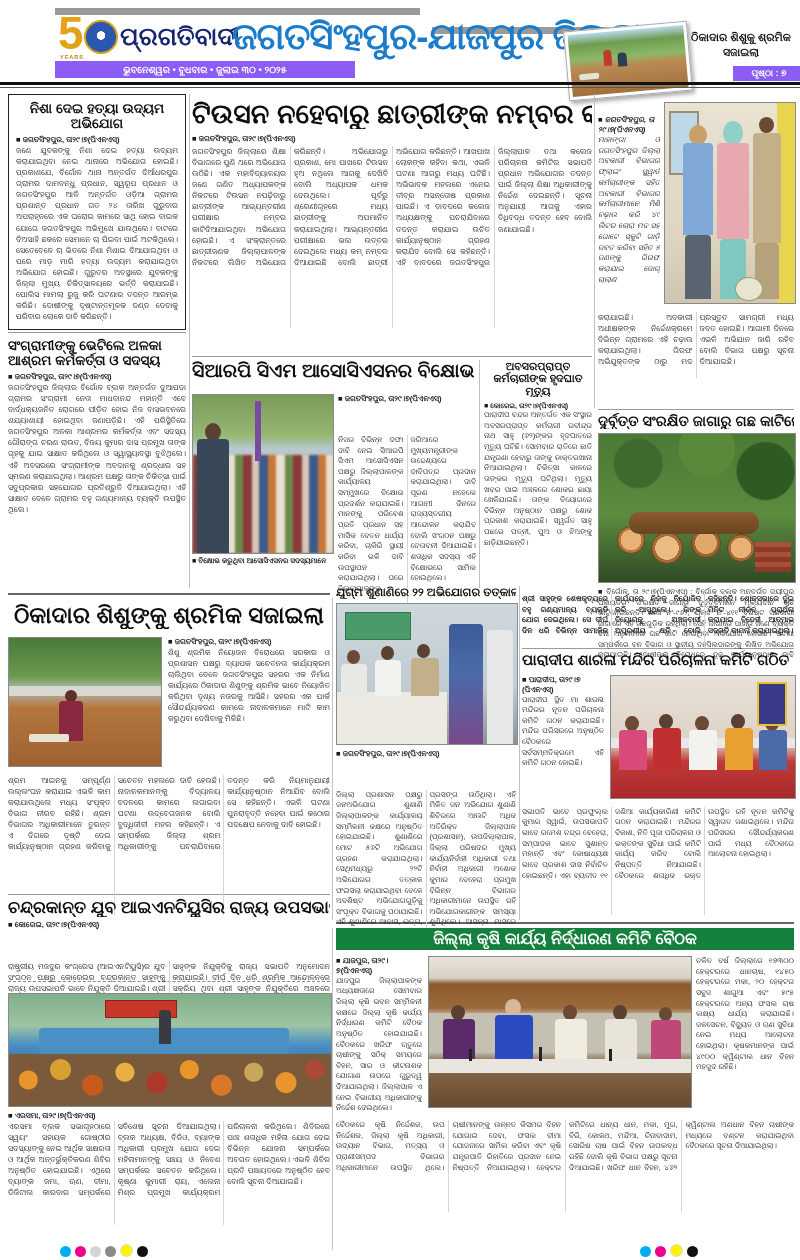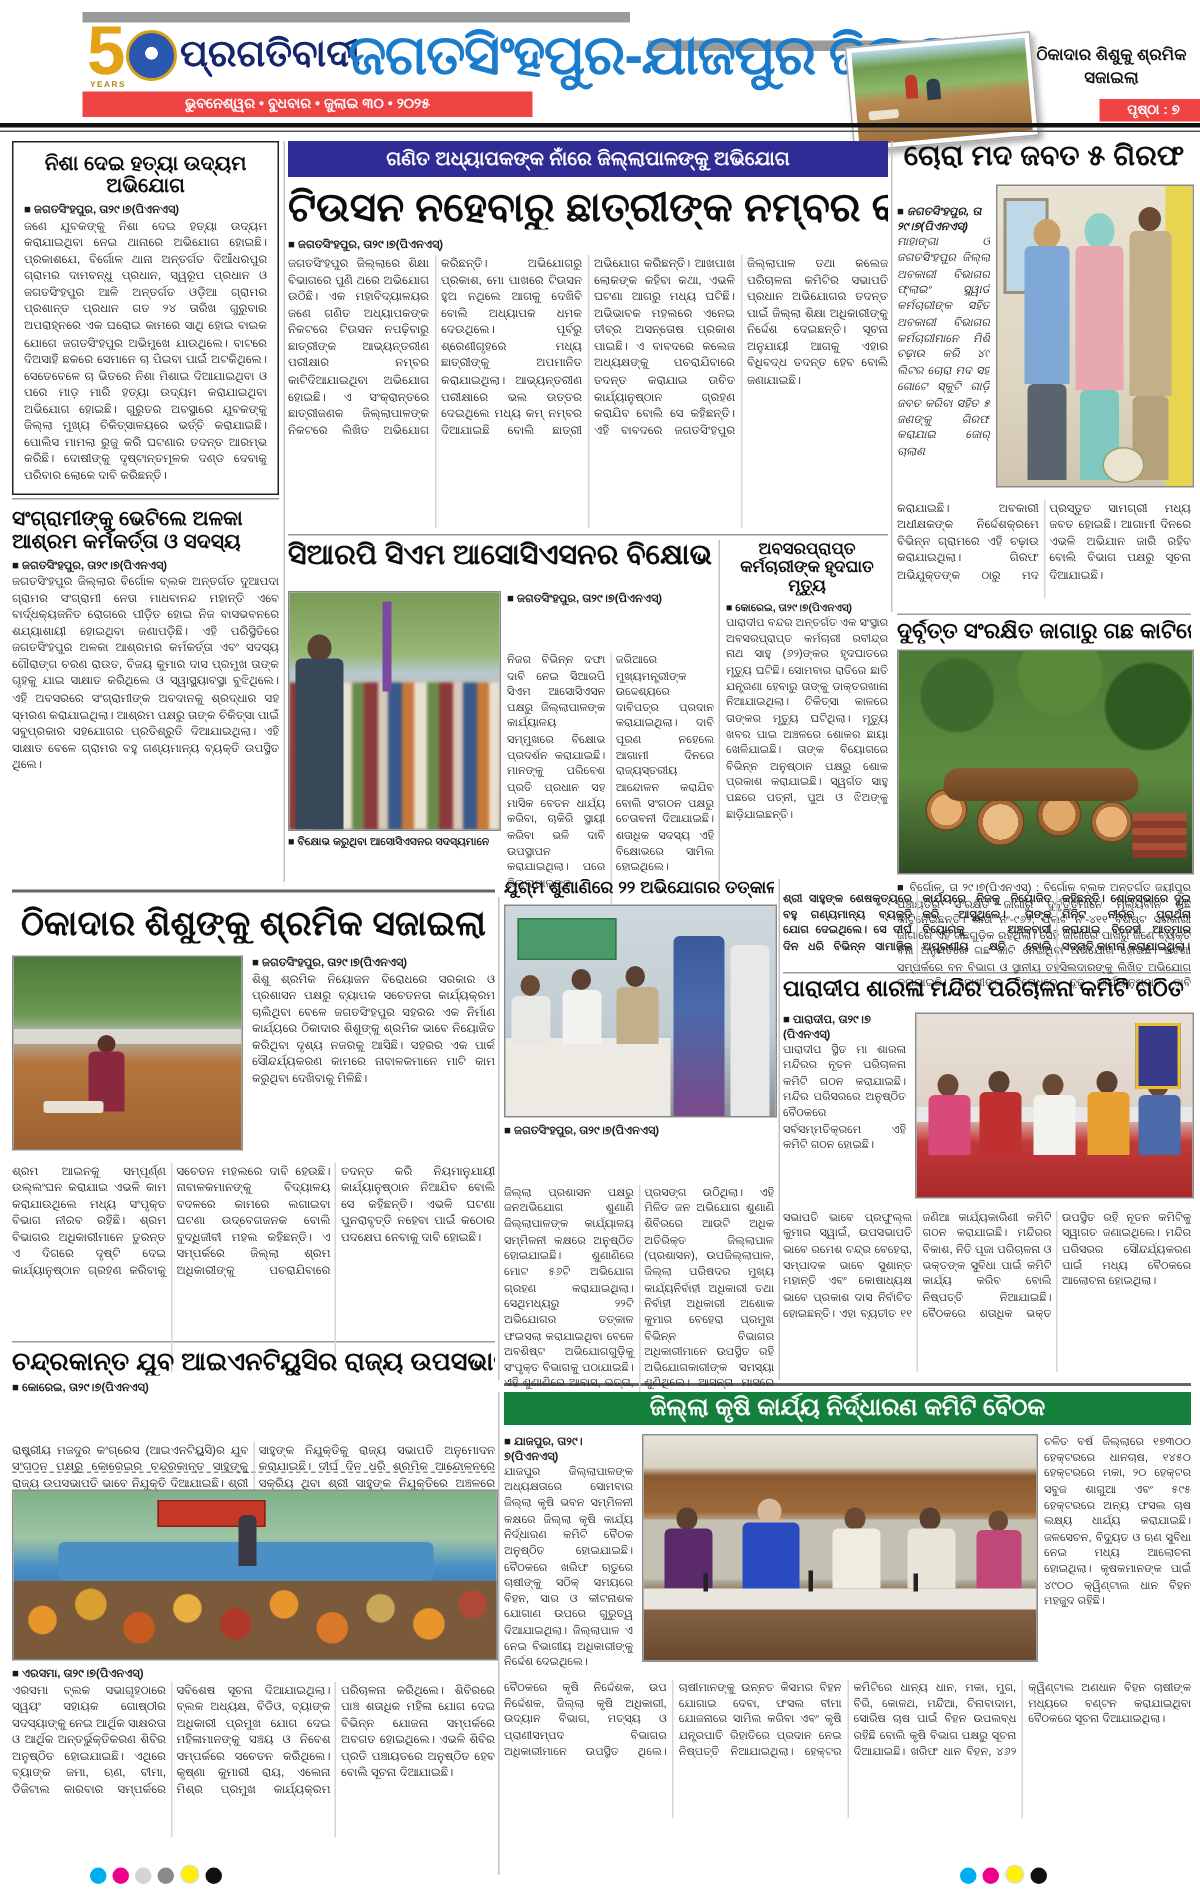--- a/index.html
+++ b/index.html
@@ -15,21 +15,21 @@
   .cols3{column-count:3;column-gap:7px;column-rule:1px solid #d5d5d5;}
   .cols4{column-count:4;column-gap:8px;column-rule:1px solid #d5d5d5;}
   .caption{font-size:7.2px;font-weight:bold;line-height:1.35;text-align:justify;overflow:hidden;}
   .photo{overflow:hidden;border:1px solid #8a8a8a;}
   .vrule{width:1px;background:#c2c2c2;}
   .hrule{height:1px;background:#9a9a9a;}
   .dot{width:11px;height:11px;border-radius:50%;display:inline-block;margin-right:4px;}
   
   .paper-name{font-weight:bold;color:#15256e;}
   .district{font-weight:bold;color:#1b7ccc;letter-spacing:-1px;white-space:nowrap;}
-  .badge{background:#ef4444;color:#fff;font-weight:bold;text-align:center;}
+  .badge{background:#8b5cf6;color:#fff;font-weight:bold;text-align:center;}
   
   .fig{position:absolute;border-radius:4px 4px 0 0;}
   .circ{position:absolute;border-radius:50%;}
 </style>
 </head>
 <body>
 
 <div class="page">
 
   <div class="abs grybar" style="left:55px;top:8px;width:365px;height:7px;"></div>
@@ -81,28 +81,26 @@
     <div class="bodytxt" style="height:178px;">ଜଣେ ଯୁବକଙ୍କୁ ନିଶା ଦେଇ ହତ୍ୟା ଉଦ୍ୟମ କରାଯାଇଥିବା ନେଇ ଥାନାରେ ଅଭିଯୋଗ ହୋଇଛି। ପ୍ରକାଶଯେ, ବିର୍ଗୋଳ ଥାନା ଅନ୍ତର୍ଗତ ଦିଆଁଧରପୁର ଗ୍ରାମର ଦାମବନ୍ଧୁ ପ୍ରଧାନ, ସ୍ୱରୂପ ପ୍ରଧାନ ଓ ଜଗତସିଂହପୁର ଆଳି ଅନ୍ତର୍ଗତ ଓଡ଼ିଆ ଗ୍ରାମର ପ୍ରଶାନ୍ତ ପ୍ରଧାନ ଗତ ୨୪ ତାରିଖ ଗୁରୁବାର ଅପରାହ୍ନରେ ଏକ ଘରୋଇ କାମରେ ସାଥି ହୋଇ ବାଇକ ଯୋଗେ ଜଗତସିଂହପୁର ଅଭିମୁଖେ ଯାଉଥିଲେ। ବାଟରେ ଦିଅସାହି ଛକରେ ସେମାନେ ଚା ପିଇବା ପାଇଁ ଅଟକିଥିଲେ। ସେତେବେଳେ ଚା ଭିତରେ ନିଶା ମିଶାଇ ଦିଆଯାଇଥିବା ଓ ପରେ ମାଡ଼ ମାରି ହତ୍ୟା ଉଦ୍ୟମ କରାଯାଇଥିବା ଅଭିଯୋଗ ହୋଇଛି। ଗୁରୁତର ଅବସ୍ଥାରେ ଯୁବକଙ୍କୁ ଜିଲ୍ଲା ମୁଖ୍ୟ ଚିକିତ୍ସାଳୟରେ ଭର୍ତ୍ତି କରାଯାଇଛି। ପୋଲିସ ମାମଲା ରୁଜୁ କରି ଘଟଣାର ତଦନ୍ତ ଆରମ୍ଭ କରିଛି। ଦୋଷୀଙ୍କୁ ଦୃଷ୍ଟାନ୍ତମୂଳକ ଦଣ୍ଡ ଦେବାକୁ ପରିବାର ଲୋକେ ଦାବି କରିଛନ୍ତି।</div>
   </div>
 
   <div class="abs" style="left:8px;top:338px;width:178px;height:250px;">
     <div class="headline" style="font-size:13.5px;margin-bottom:4px;">ସଂଗ୍ରାମୀଙ୍କୁ ଭେଟିଲେ ଅଳକା ଆଶ୍ରମ କର୍ମକର୍ତ୍ତା ଓ ସଦସ୍ୟ</div>
     <div class="byline">■ ଜଗତସିଂହପୁର, ତା୨୯।୭(ପିଏନଏସ୍)</div>
     <div class="bodytxt" style="height:196px;">ଜଗତସିଂହପୁର ଜିଲ୍ଲାର ବିର୍ଗୋଳ ବ୍ଲକ ଅନ୍ତର୍ଗତ ଦୁଆପଦା ଗ୍ରାମର ସଂଗ୍ରାମୀ ନେତା ମାଧବାନନ୍ଦ ମହାନ୍ତି ଏବେ ବାର୍ଦ୍ଧକ୍ୟଜନିତ ରୋଗରେ ପୀଡ଼ିତ ହୋଇ ନିଜ ବାସଭବନରେ ଶଯ୍ୟାଶାୟୀ ହୋଇଥିବା ଜଣାପଡ଼ିଛି। ଏହି ପରିସ୍ଥିତିରେ ଜଗତସିଂହପୁର ଅଳକା ଆଶ୍ରମର କର୍ମକର୍ତ୍ତା ଏବଂ ସଦସ୍ୟ ଗୌରାଙ୍ଗ ଚରଣ ରାଉତ, ବିଜୟ କୁମାର ଦାସ ପ୍ରମୁଖ ତାଙ୍କ ଗୃହକୁ ଯାଇ ସାକ୍ଷାତ କରିଥିଲେ ଓ ସ୍ୱାସ୍ଥ୍ୟାବସ୍ଥା ବୁଝିଥିଲେ। ଏହି ଅବସରରେ ସଂଗ୍ରାମୀଙ୍କ ଅବଦାନକୁ ଶ୍ରଦ୍ଧାର ସହ ସ୍ମରଣ କରାଯାଇଥିଲା। ଆଶ୍ରମ ପକ୍ଷରୁ ତାଙ୍କ ଚିକିତ୍ସା ପାଇଁ ସବୁପ୍ରକାର ସହଯୋଗର ପ୍ରତିଶ୍ରୁତି ଦିଆଯାଇଥିଲା। ଏହି ସାକ୍ଷାତ ବେଳେ ଗ୍ରାମର ବହୁ ଗଣ୍ୟମାନ୍ୟ ବ୍ୟକ୍ତି ଉପସ୍ଥିତ ଥିଲେ।</div>
   </div>
 
   <div class="abs" style="left:192px;top:94px;width:400px;">
-    <div class="kicker" style="width:100%;height:24px;line-height:24px;font-size:13px;background:#2f2c96;">ଗଣିତ ଅଧ୍ୟାପକଙ୍କ ନାଁରେ ଜିଲ୍ଲାପାଳଙ୍କୁ ଅଭିଯୋଗ</div>
     <div class="headline" style="font-size:27px;text-align:center;margin-top:5px;white-space:nowrap;">ଟିଉସନ ନହେବାରୁ ଛାତ୍ରୀଙ୍କ ନମ୍ବର କାଟିଦେଲେ</div>
     <div class="byline" style="margin-top:5px;">■ ଜଗତସିଂହପୁର, ତା୨୯।୭(ପିଏନଏସ୍)</div>
     <div class="bodytxt cols4" style="height:182px;margin-top:2px;">ଜଗତସିଂହପୁର ଜିଲ୍ଲାରେ ଶିକ୍ଷା ବିଭାଗରେ ପୁଣି ଥରେ ଅଭିଯୋଗ ଉଠିଛି। ଏକ ମହାବିଦ୍ୟାଳୟର ଜଣେ ଗଣିତ ଅଧ୍ୟାପକଙ୍କ ନିକଟରେ ଟିଉସନ ନପଢ଼ିବାରୁ ଛାତ୍ରୀଙ୍କ ଆଭ୍ୟନ୍ତରୀଣ ପରୀକ୍ଷାର ନମ୍ବର କାଟିଦିଆଯାଇଥିବା ଅଭିଯୋଗ ହୋଇଛି। ଏ ସଂକ୍ରାନ୍ତରେ ଛାତ୍ରୀଜଣକ ଜିଲ୍ଲାପାଳଙ୍କ ନିକଟରେ ଲିଖିତ ଅଭିଯୋଗ କରିଛନ୍ତି। ଅଭିଯୋଗରୁ ପ୍ରକାଶ, ମୋ ପାଖରେ ଟିଉସନ ହୁଅ ନଥିଲେ ଆଗକୁ ଦେଖିବି ବୋଲି ଅଧ୍ୟାପକ ଧମକ ଦେଉଥିଲେ। ପୂର୍ବରୁ ଶ୍ରେଣୀଗୃହରେ ମଧ୍ୟ ଛାତ୍ରୀଙ୍କୁ ଅପମାନିତ କରାଯାଇଥିଲା। ଆଭ୍ୟନ୍ତରୀଣ ପରୀକ୍ଷାରେ ଭଲ ଉତ୍ତର ଦେଇଥିଲେ ମଧ୍ୟ କମ୍ ନମ୍ବର ଦିଆଯାଇଛି ବୋଲି ଛାତ୍ରୀ ଅଭିଯୋଗ କରିଛନ୍ତି। ଆଖପାଖ ଲୋକଙ୍କ କହିବା କଥା, ଏଭଳି ଘଟଣା ଆଗରୁ ମଧ୍ୟ ଘଟିଛି। ଅଭିଭାବକ ମହଲରେ ଏନେଇ ତୀବ୍ର ଅସନ୍ତୋଷ ପ୍ରକାଶ ପାଇଛି। ଏ ବାବଦରେ କଲେଜ ଅଧ୍ୟକ୍ଷଙ୍କୁ ପଚରାଯିବାରେ ତଦନ୍ତ କରାଯାଇ ଉଚିତ କାର୍ଯ୍ୟାନୁଷ୍ଠାନ ଗ୍ରହଣ କରାଯିବ ବୋଲି ସେ କହିଛନ୍ତି। ଏହି ବାବଦରେ ଜଗତସିଂହପୁର ଜିଲ୍ଲାପାଳ ତଥା କଲେଜ ପରିଚାଳନା କମିଟିର ସଭାପତି ପ୍ରଧାନ ଅଭିଯୋଗର ତଦନ୍ତ ପାଇଁ ଜିଲ୍ଲା ଶିକ୍ଷା ଅଧିକାରୀଙ୍କୁ ନିର୍ଦ୍ଦେଶ ଦେଇଛନ୍ତି। ସୂଚନା ଅନୁଯାୟୀ ଆଗକୁ ଏହାର ବିଧିବଦ୍ଧ ତଦନ୍ତ ହେବ ବୋଲି ଜଣାଯାଇଛି।</div>
   </div>
 
   <div class="abs" style="left:598px;top:94px;width:196px;">
-    <div class="headline" style="font-size:19px;text-align:center;white-space:nowrap;">ଚୋରା ମଦ ଜବତ ୫ ଗିରଫ</div>
     <div style="position:relative;margin-top:6px;height:206px;">
       <div class="abs" style="left:0;top:15px;width:62px;font-style:italic;">
         <div class="byline">■ ଜଗତସିଂହପୁର, ତା ୨୯।୭(ପିଏନଏସ୍)</div>
         <div class="bodytxt" style="height:186px;font-size:7.6px;">ମାହାଙ୍ଗା ଓ ଜଗତସିଂହପୁର ଜିଲ୍ଲା ଅବକାରୀ ବିଭାଗର ଫ୍ଲାଇଂ ସ୍କ୍ୱାର୍ଡ କର୍ମଚାରୀଙ୍କ ସହିତ ଅବକାରୀ ବିଭାଗର କର୍ମଚାରୀମାନେ ମିଶି ଚଢ଼ାଉ କରି ୪୯ ଲିଟର ଚୋରା ମଦ ସହ ଗୋଟେ ସ୍କୁଟି ଗାଡ଼ି ଜବତ କରିବା ସହିତ ୫ ଜଣଙ୍କୁ ଗିରଫ କରାଯାଇ ଜୋର୍ ଚାଲାଣ</div>
       </div>
       <div class="abs photo" style="left:66px;top:2px;width:130px;height:200px;background:linear-gradient(180deg,#e9e3d3 0%,#ddd4c0 70%,#cfc5b0 100%);">
         <div class="abs" style="left:4px;top:8px;width:26px;height:60px;background:#bfd8e8;border:2px solid #9a8f78;"></div>
         <div class="abs" style="right:0;top:0;width:18px;height:200px;background:#e8d44f;"></div>
         <div class="circ" style="left:24px;top:22px;width:18px;height:20px;background:#c8a06a;"></div>
         <div class="fig" style="left:18px;top:40px;width:30px;height:92px;background:#7fa8d6;"></div>

